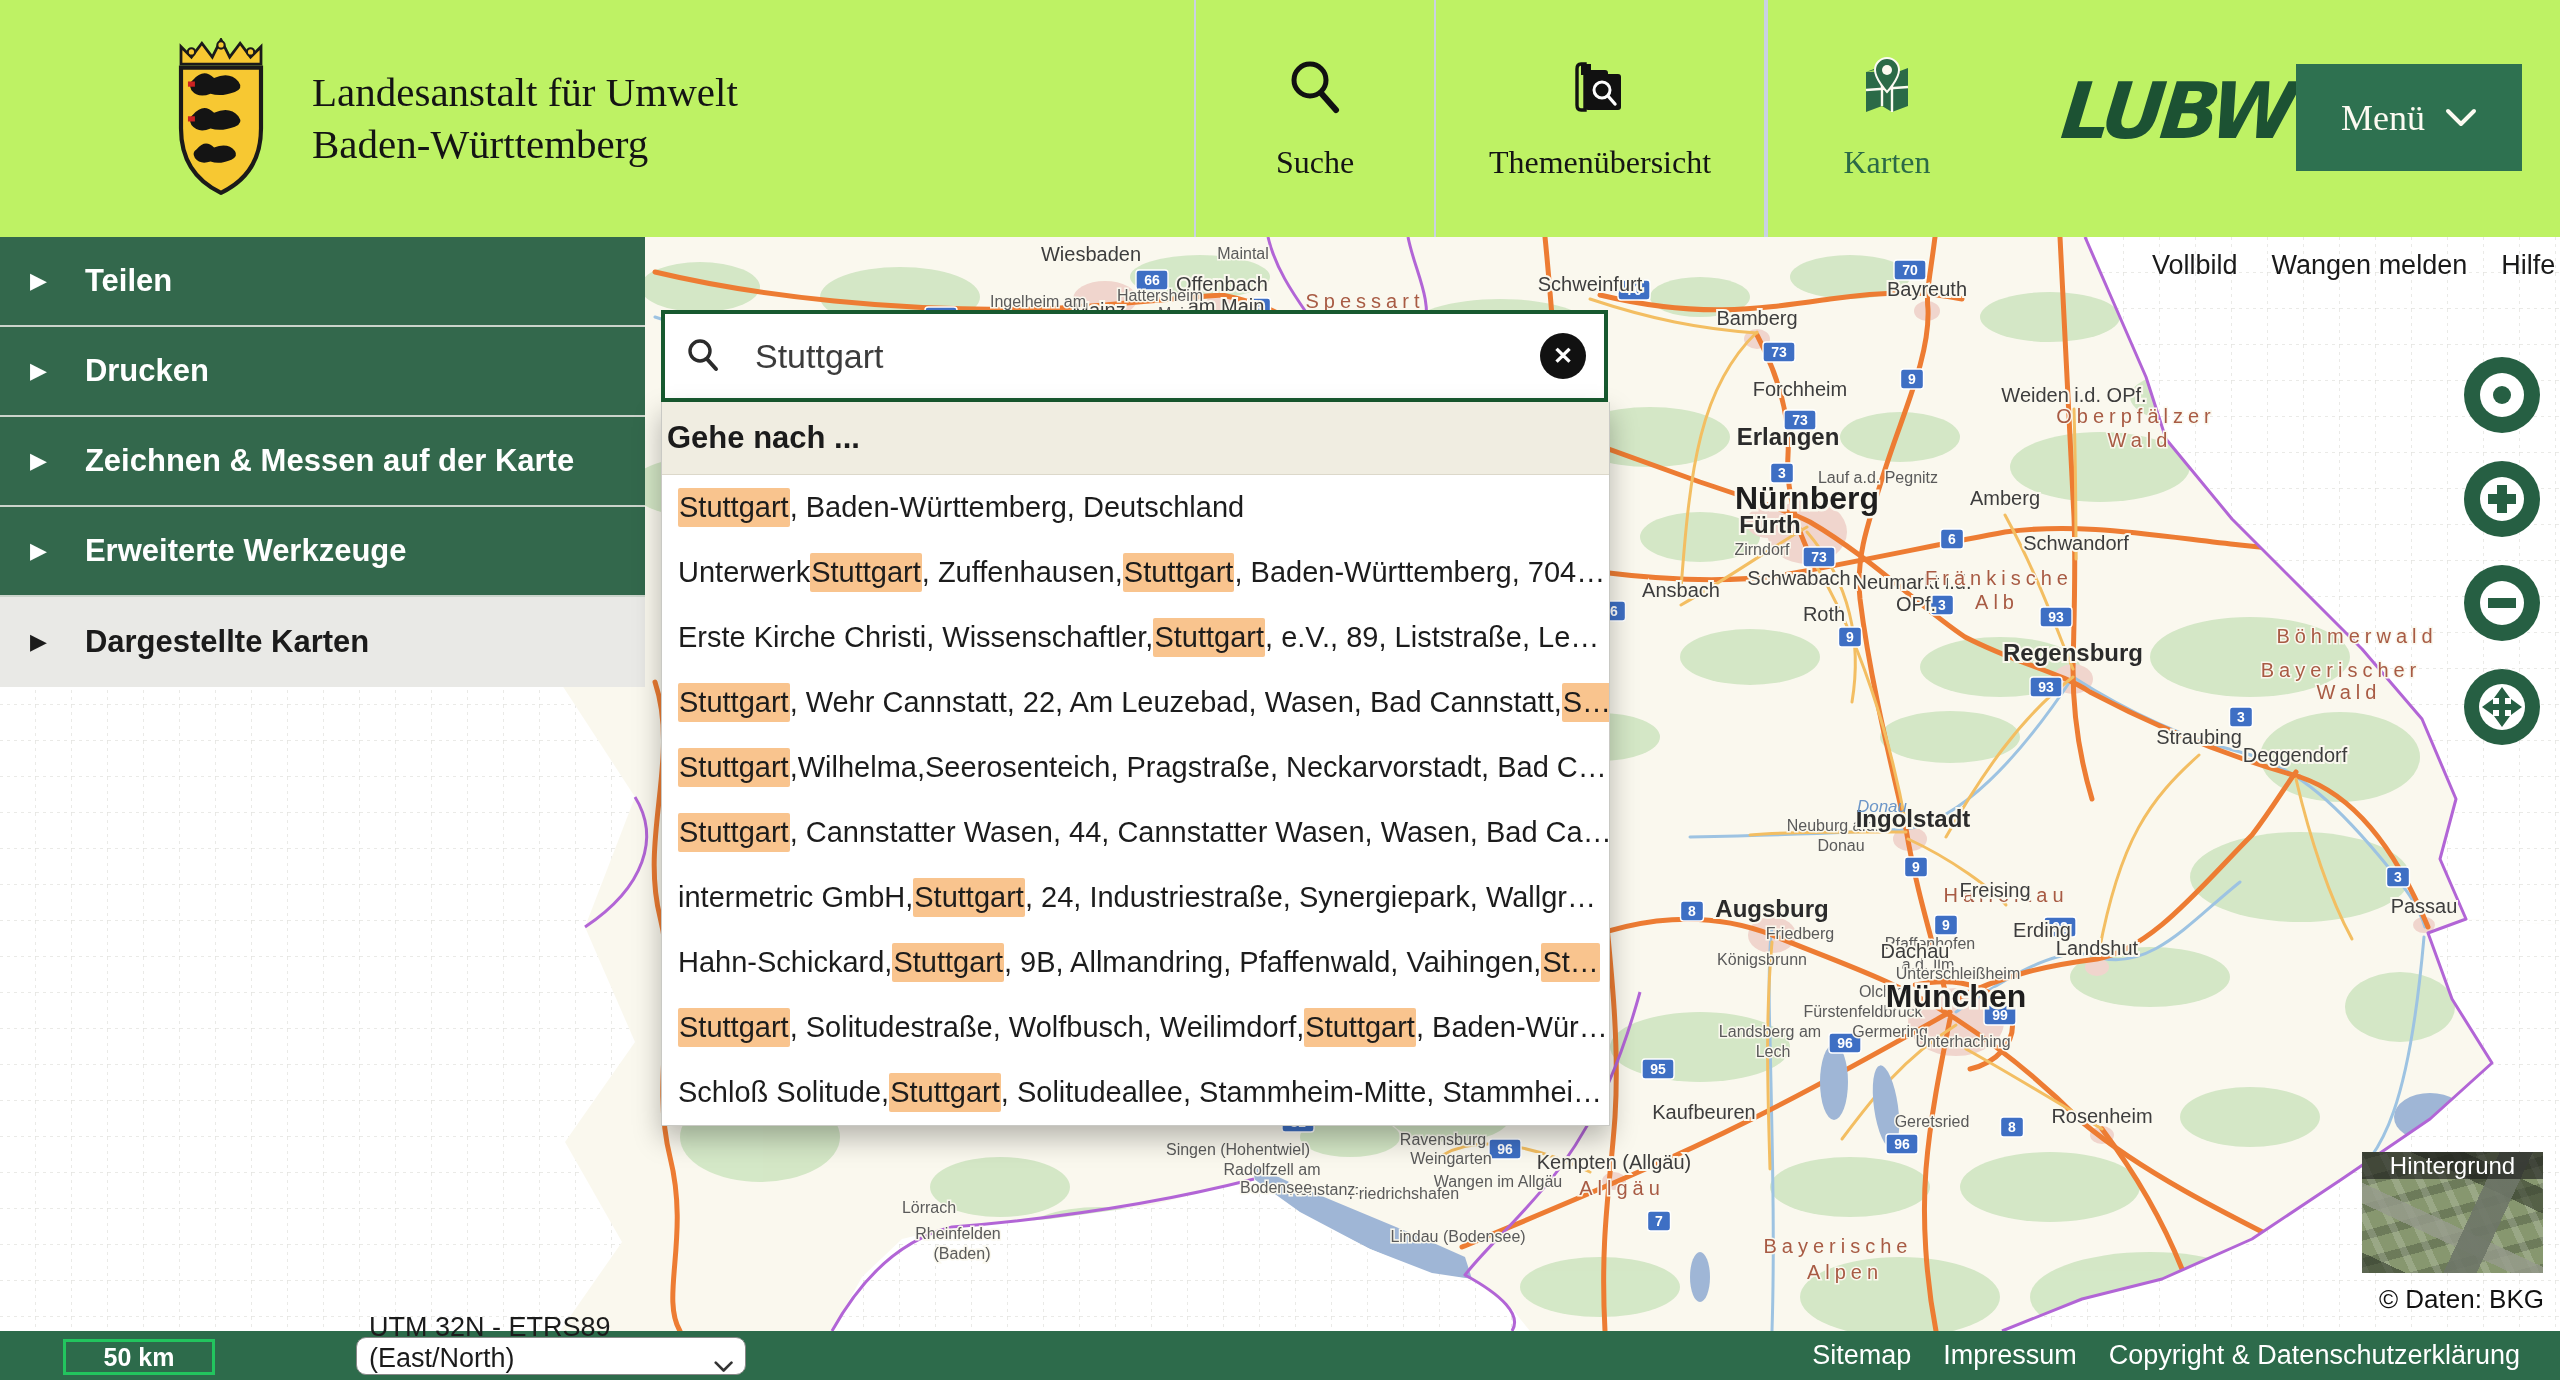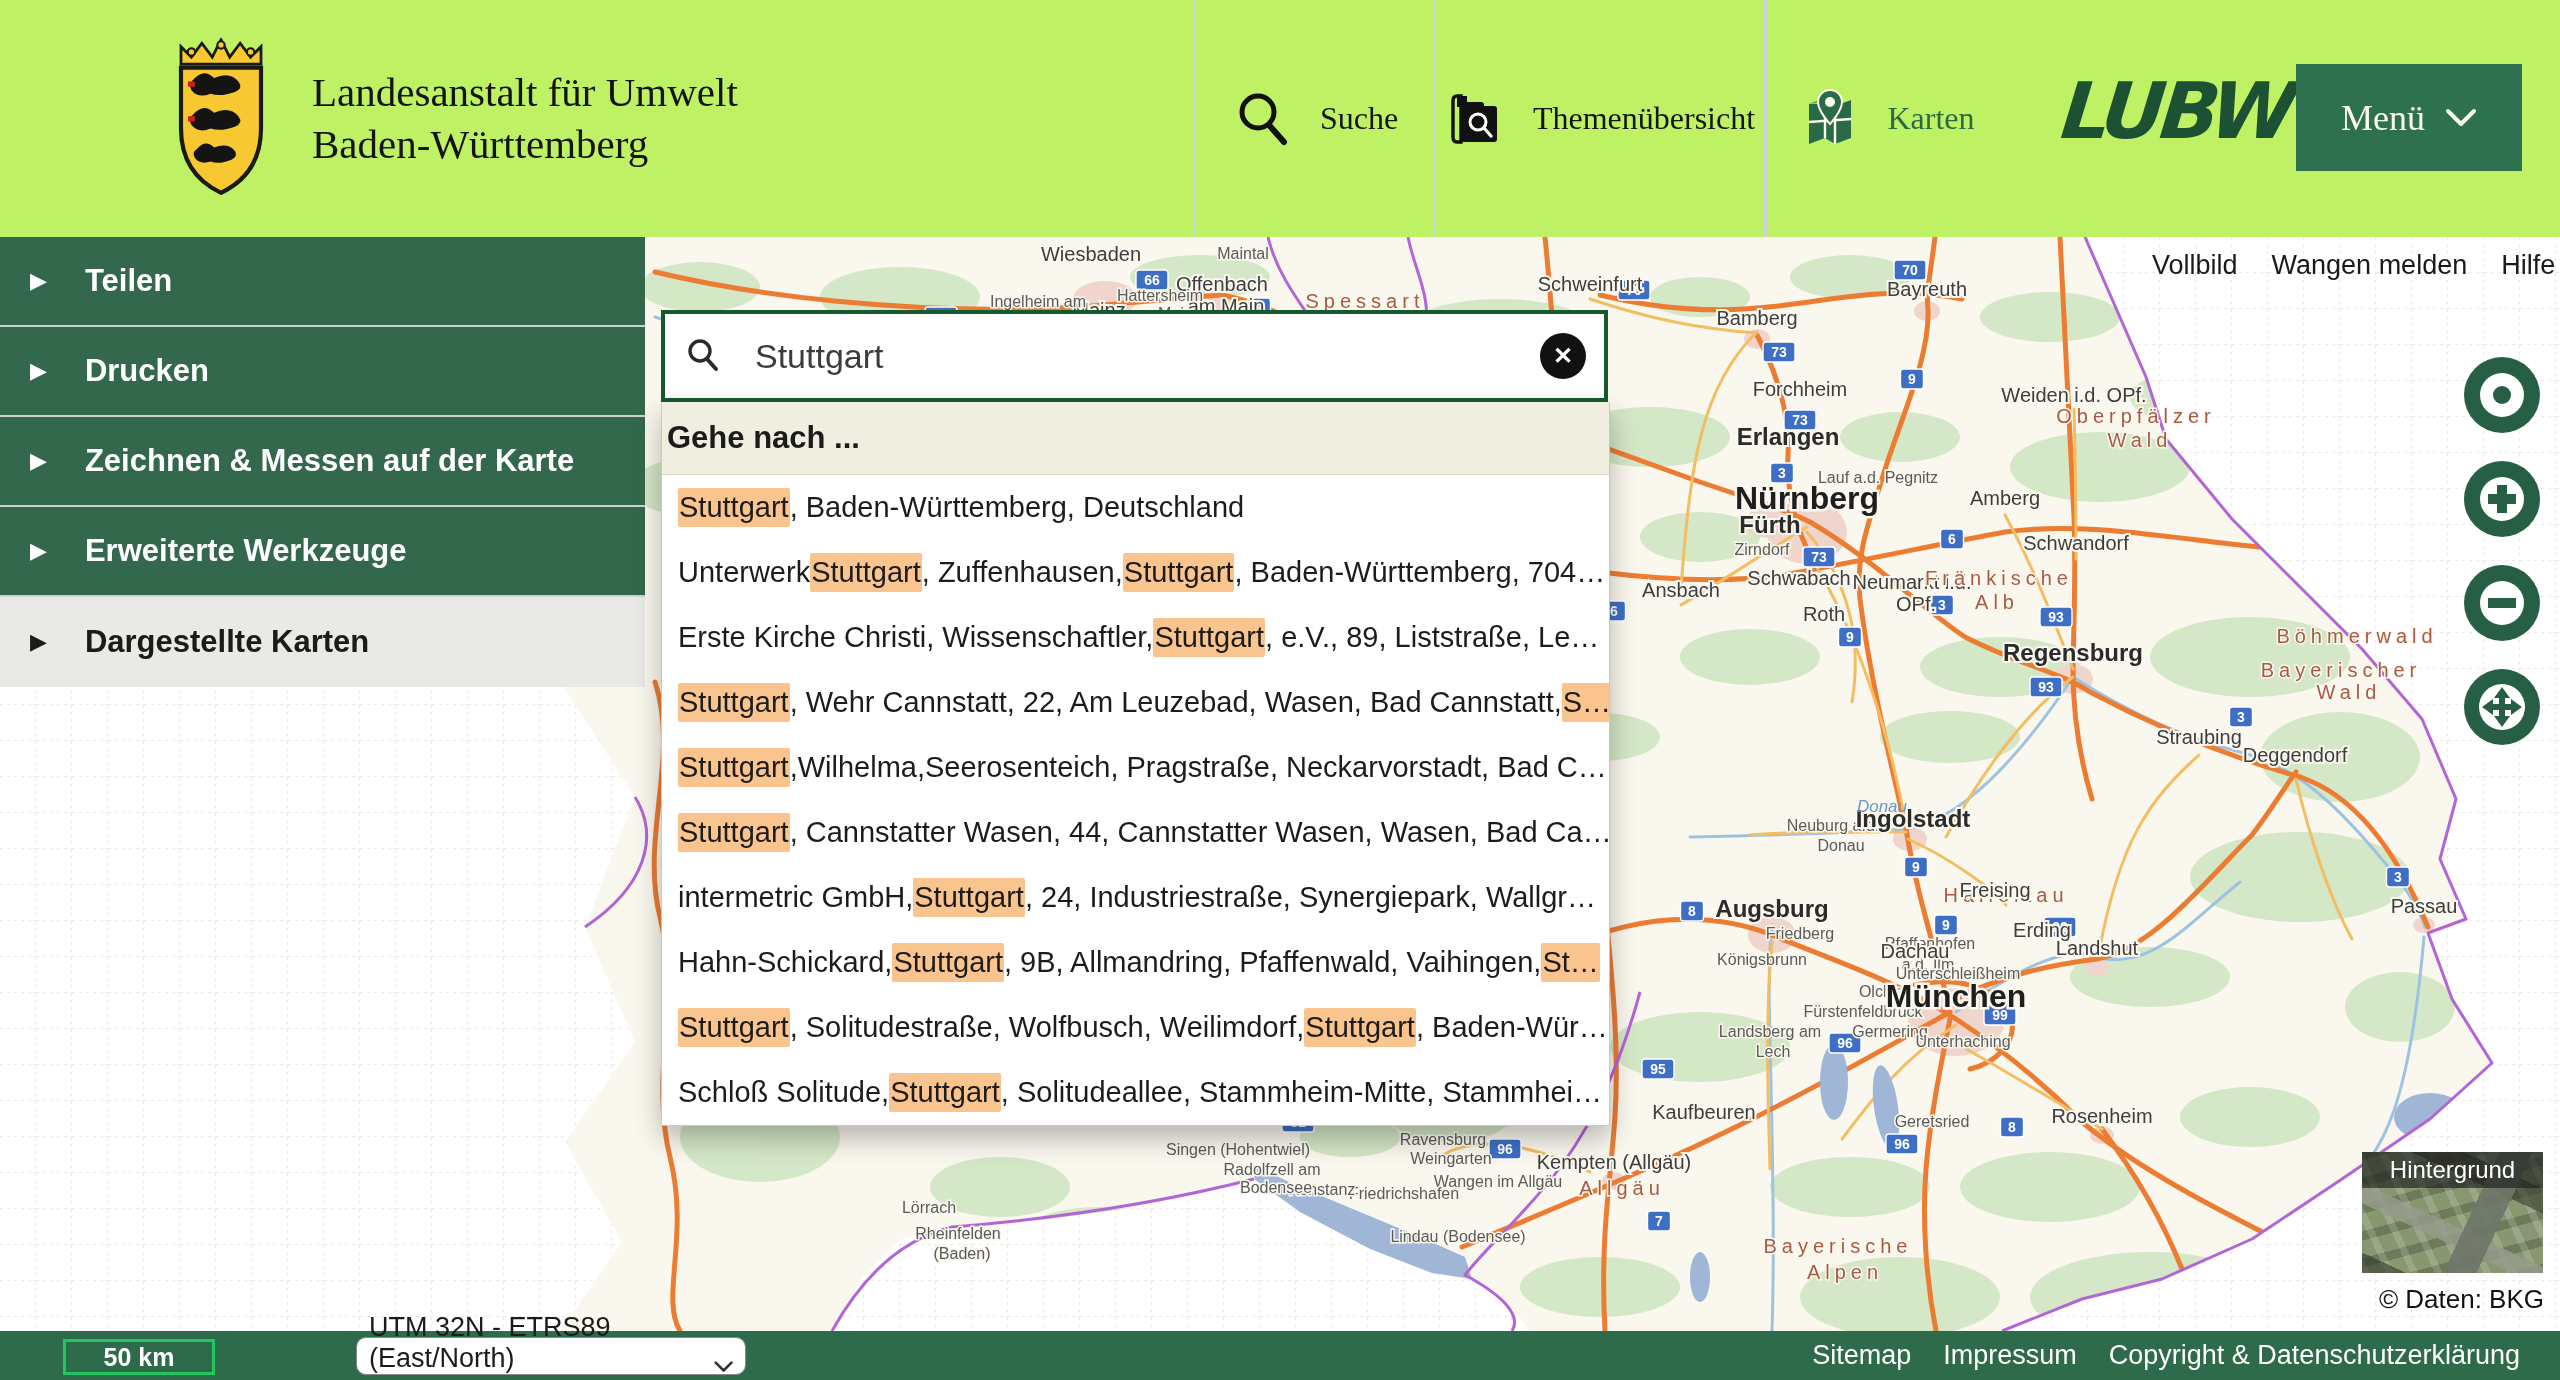--- a/index.html
+++ b/index.html
@@ -3,21 +3,21 @@
 <meta charset="utf-8">
 <style>
   html,body{margin:0;padding:0;width:2560px;height:1380px;overflow:hidden;
     font-family:"Liberation Sans",sans-serif;background:#fff;position:relative}
   
   .header{position:absolute;left:0;top:0;width:2560px;height:237px;background:#bef264;z-index:30}
   .brand{position:absolute;left:168px;top:38px;display:flex;align-items:center;gap:38px}
   .coat{width:106px;height:160px}
   .title{font-family:"Liberation Serif",serif;font-size:41px;line-height:52px;color:#141414}
   .nav{position:absolute;left:1194px;top:0;height:237px;display:flex}
-  .nav-item{width:238px;height:237px;border-left:2px solid #C9D1E3;display:flex;flex-direction:row;
+  .nav-item{width:238px;height:237px;border-left:2px solid #C9D1E3;display:flex;flex-direction:column;
     align-items:center;justify-content:center;gap:26px;cursor:pointer}
   .nav-item.wide{width:328px;border-right:2px solid #C9D1E3}
   .nav-label{font-family:"Liberation Serif",serif;font-size:32px;color:#141414}
   .nav-item.active .nav-label{color:#2B6A47}
   .lubw{position:absolute;left:2062px;top:66px;font-family:"DejaVu Sans",sans-serif;
     font-weight:bold;font-style:italic;font-size:78px;letter-spacing:-5px;color:#1C5233;transform:skewX(-6deg)}
   .menu-btn{position:absolute;left:2296px;top:64px;width:226px;height:107px;background:#2E7150;border:none;
     display:flex;align-items:center;justify-content:center;gap:20px;cursor:pointer}
   .menu-btn span{font-family:"Liberation Serif",serif;font-size:36px;color:#FCFAF1}
   
@@ -64,21 +64,21 @@
     cursor:pointer;white-space:nowrap;overflow:hidden}
   .result .hl{background:#F9C48E;padding:3px 1px;border-radius:2px}
   
   .bg-thumb{position:absolute;left:2362px;top:1152px;width:181px;height:121px;z-index:20;cursor:pointer;overflow:hidden;
     background-color:#87976F;
     background-image:
       linear-gradient(115deg, rgba(60,70,52,.0) 0 58%, rgba(110,118,104,.9) 58% 72%, rgba(60,70,52,.0) 72%),
       linear-gradient(25deg, rgba(40,48,36,.55) 0 10%, transparent 10% 34%, rgba(150,155,140,.8) 34% 44%, transparent 44% 70%, rgba(52,60,44,.6) 70% 82%, transparent 82%),
       repeating-linear-gradient(65deg, rgba(255,255,255,.16) 0 7px, transparent 7px 22px),
       repeating-linear-gradient(-15deg, rgba(30,38,26,.25) 0 9px, transparent 9px 26px)}
-  .bg-thumb .cap{position:absolute;left:0;top:0;width:100%;height:36px;background:rgba(25,25,25,.62);
+  .bg-thumb .cap{position:absolute;left:0;top:0;width:100%;height:27px;background:rgba(25,25,25,.62);
     color:#fff;font-size:24px;display:flex;align-items:center;justify-content:center}
   .map-copy{position:absolute;right:16px;top:1284px;font-size:26px;color:#111;z-index:20}
   
   .footer{position:absolute;left:0;top:1331px;width:2560px;height:49px;background:#2D6B4B;z-index:30;
     display:flex;align-items:center}
   .scalebar{position:absolute;left:63px;top:8px;width:146px;height:30px;border:3px solid #22c55e;
     display:flex;align-items:flex-end;justify-content:center}
   .scalebar span{color:#fff;font-size:25px;font-weight:bold}
   .proj{position:absolute;left:356px;top:6px;width:390px;height:38px;background:#fff;border:1px solid #888;border-radius:10px;
     display:flex;align-items:flex-end;justify-content:space-between;padding:0 12px;box-sizing:border-box;cursor:pointer}

